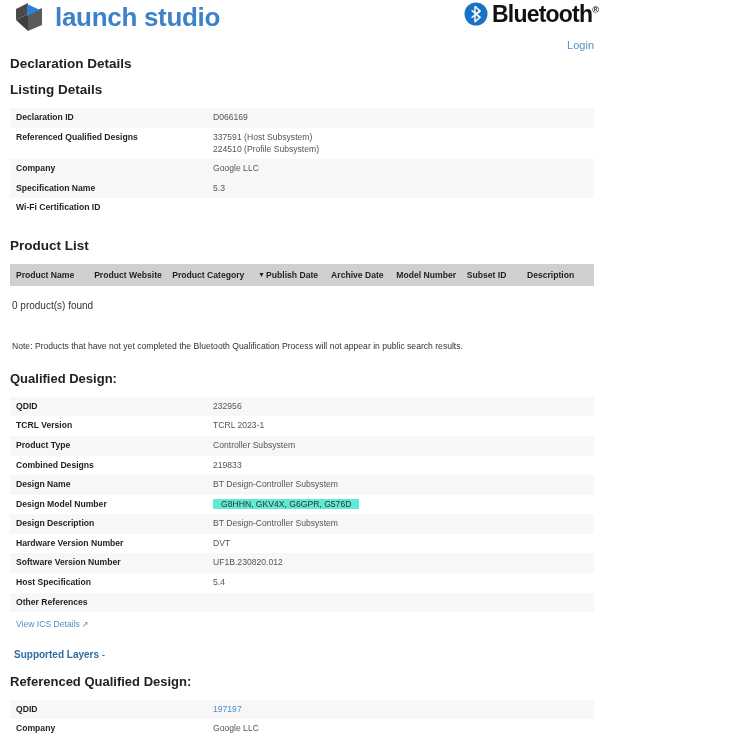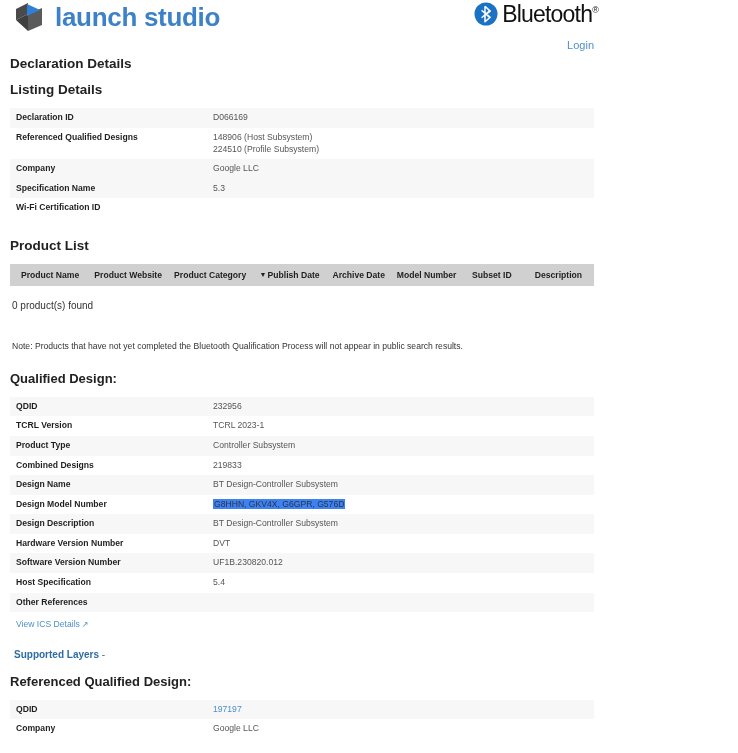--- a/index.html
+++ b/index.html
@@ -51,21 +51,21 @@
     position: absolute;
     right: 6px;
     top: 2px;
     display: flex;
     align-items: center;
     gap: 4px;
   }
   .bt-badge { width: 24px; height: 24px; display: block; }
   .bt-word {
     font-size: 23px;
-    font-weight: normal;
+    font-weight: bold;
     color: #111111;
     letter-spacing: -0.8px;
     line-height: 1;
   }
   .bt-word sup { font-size: 9px; vertical-align: super; }
   .login-link {
     position: absolute;
     right: 10px;
     top: 39px;
     font-size: 11px;
@@ -113,38 +113,38 @@
   table.kv td.v {
     color: #555555;
     font-weight: normal;
   }
   .v a.linkv {
     color: #4d90cd;
     text-decoration: none;
     cursor: pointer;
   }
   .hl {
-    background: #3b82f6;
+    background: #5eead4;
     color: #333;
-    padding: 0 1px;
+    padding: 0 8px;
   }
   .multi-line span { display: block; }
 
   
   table.plist {
     width: 100%;
     border-collapse: collapse;
     table-layout: fixed;
   }
   table.plist th {
     background: #d0d0d0;
     color: #1f1f1f;
     font-size: 8.6px;
     font-weight: bold;
-    text-align: center;
+    text-align: left;
     padding: 6px 4px 6px 6px;
     border: none;
     white-space: nowrap;
   }
   .sort-caret {
     display: inline-block;
     font-size: 7px;
     line-height: 1;
     margin-right: 1px;
     position: relative;
@@ -222,21 +222,21 @@
 
     <table class="kv">
       <tbody>
         <tr class="odd">
           <td class="k">Declaration ID</td>
           <td class="v">D066169</td>
         </tr>
         <tr class="even">
           <td class="k">Referenced Qualified Designs</td>
           <td class="v multi-line">
-            <span>148906 (Host Subsystem)</span>
+            <span>337591 (Host Subsystem)</span>
             <span>224510 (Profile Subsystem)</span>
           </td>
         </tr>
         <tr class="odd">
           <td class="k">Company</td>
           <td class="v">Google LLC</td>
         </tr>
         <tr class="odd">
           <td class="k">Specification Name</td>
           <td class="v">5.3</td>

